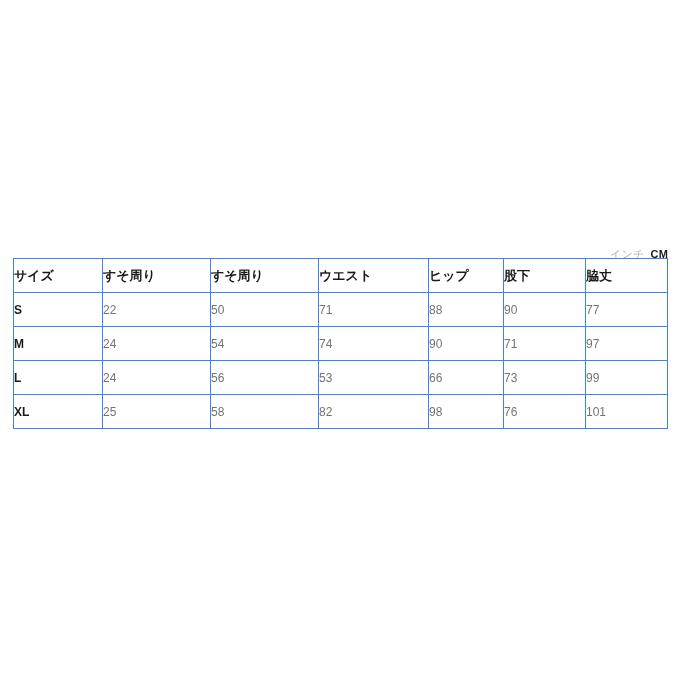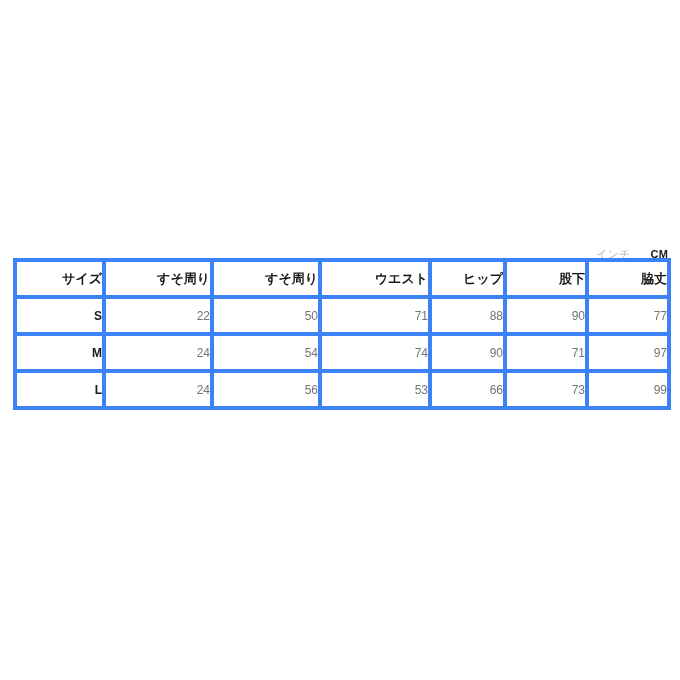--- a/index.html
+++ b/index.html
@@ -18,21 +18,21 @@
     background: #ffffff;
     overflow: hidden;
   }
   
   .unit-switcher {
     position: absolute;
     top: 232px;
     right: 12px;
     display: flex;
     align-items: baseline;
-    gap: 20px;
+    gap: 6px;
     font-size: 11px;
     line-height: 13px;
     letter-spacing: 0.2px;
   }
   .unit {
     cursor: pointer;
     user-select: none;
   }
   .unit-inactive {
     color: #b3b3b3;
@@ -48,24 +48,24 @@
     position: absolute;
     top: 258px;
     left: 13px;
     width: 654px;
     border-collapse: collapse;
     table-layout: fixed;
     background: #ffffff;
   }
   .size-table th,
   .size-table td {
-    border: 4px solid #3b82f6;
+    border: 1px solid #3b82f6;
     height: 33px;
     padding: 0;
-    text-align: right;
+    text-align: left;
     vertical-align: middle;
     white-space: nowrap;
     overflow: hidden;
   }
   .size-table th {
     font-size: 13px;
     font-weight: 700;
     color: #1a1a1a;
   }
   .size-table td {
@@ -130,16 +130,25 @@
       </tr>
       <tr>
         <td class="size-cell">L</td>
         <td>24</td>
         <td>56</td>
         <td>53</td>
         <td>66</td>
         <td>73</td>
         <td>99</td>
       </tr>
+      <tr>
+        <td class="size-cell">XL</td>
+        <td>25</td>
+        <td>58</td>
+        <td>82</td>
+        <td>98</td>
+        <td>76</td>
+        <td>101</td>
+      </tr>
     </tbody>
   </table>
 
 </div>
 
 </body></html>

